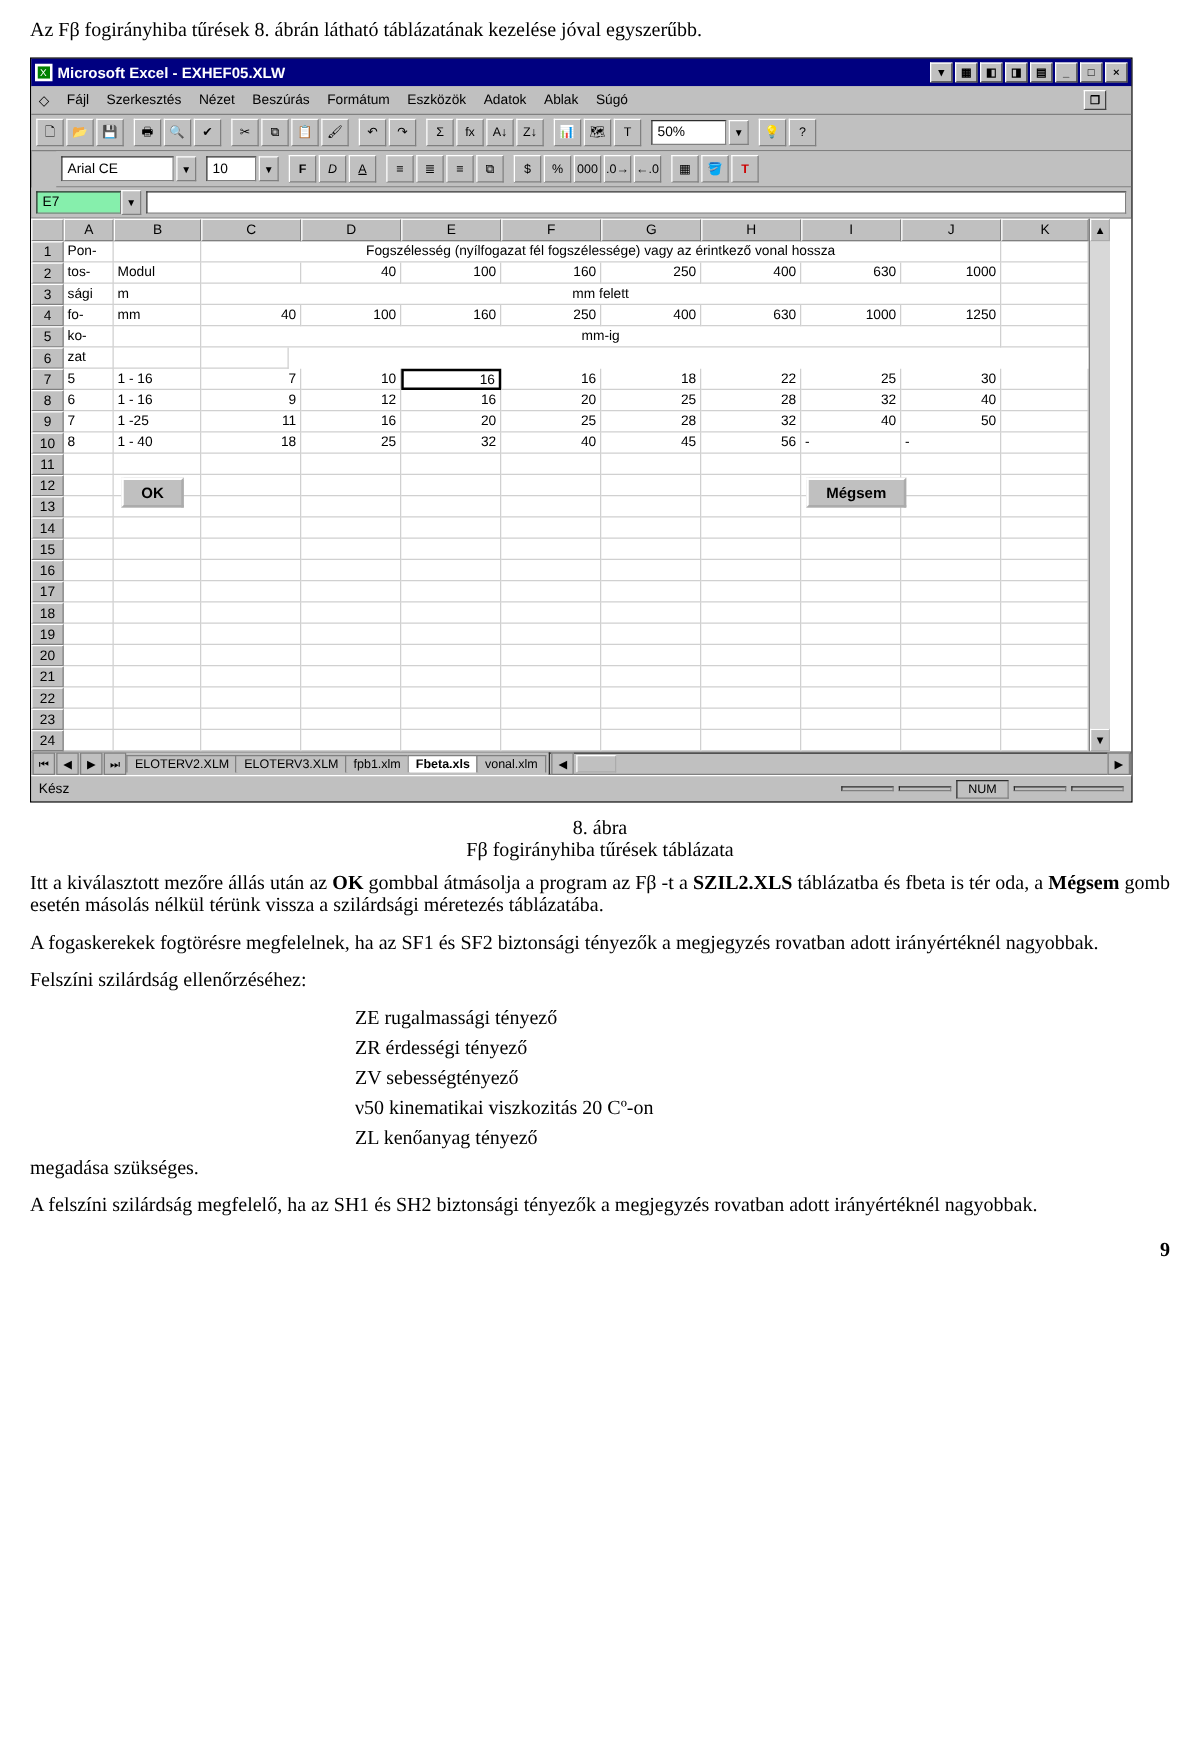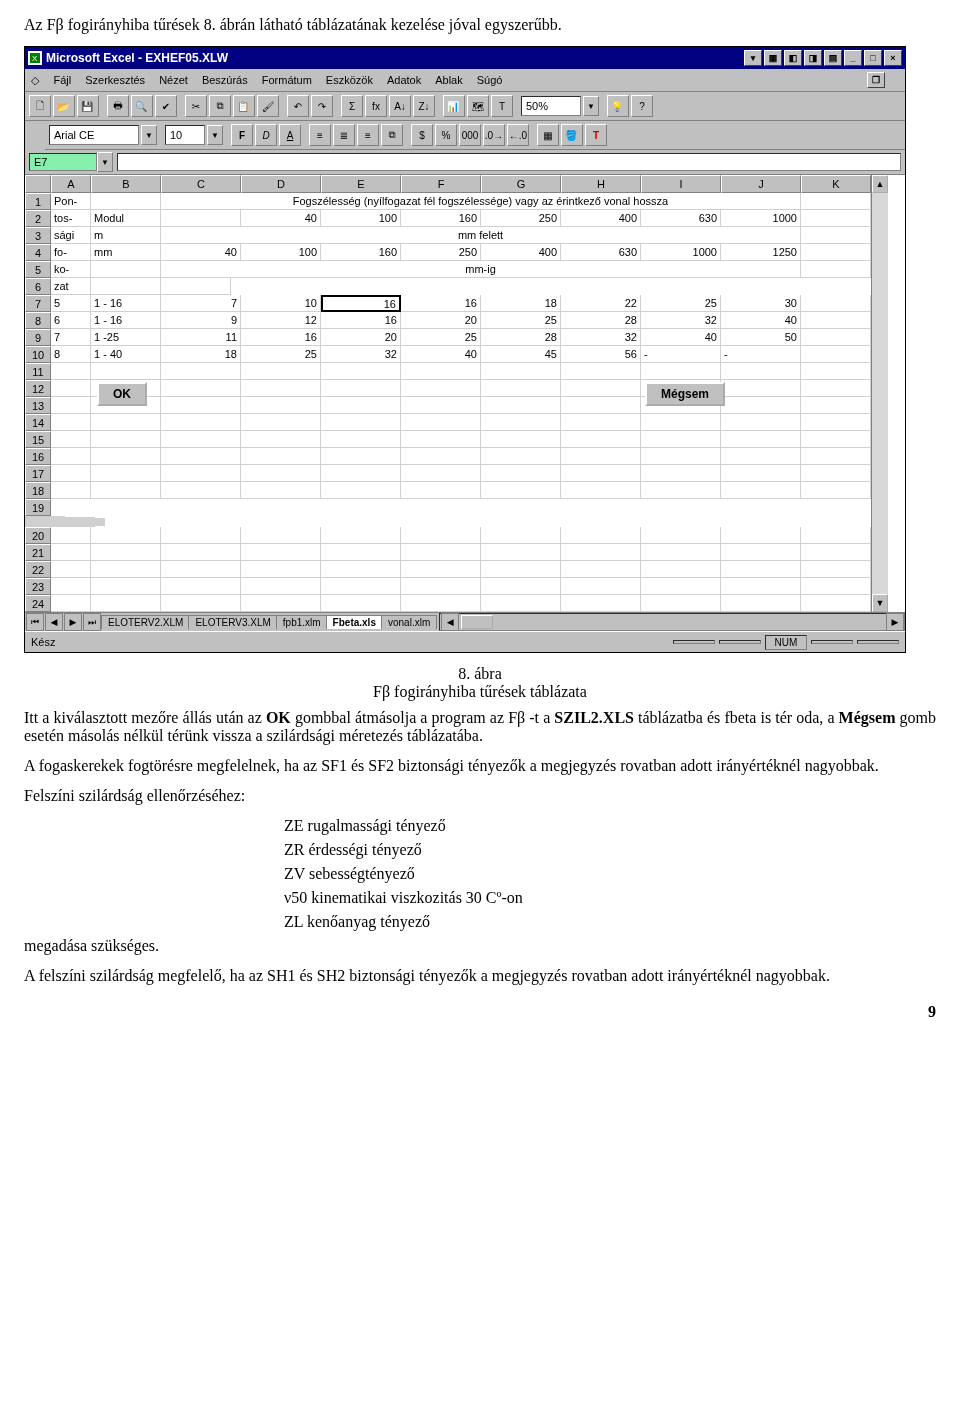--- a/index.html
+++ b/index.html
@@ -504,21 +504,21 @@
             <div class="cell" style="width: 80px;"></div>
             <div class="cell" style="width: 80px;"></div>
             <div class="cell" style="width: 80px;"></div>
             <div class="cell" style="width: 80px;"></div>
             <div class="cell" style="width: 80px;"></div>
             <div class="cell" style="width: 80px;"></div>
             <div class="cell" style="width: 80px;"></div>
             <div class="cell" style="width: 80px;"></div>
             <div class="cell" style="width: 70px;"></div>
           </div>
-          <div style="display: flex; flex-direction: column;">
+          <div style="display: flex;">
             <div class="rowhdr">19</div>
             <div class="cell" style="width: 40px;"></div>
             <div class="cell" style="width: 70px;"></div>
             <div class="cell" style="width: 80px;"></div>
             <div class="cell" style="width: 80px;"></div>
             <div class="cell" style="width: 80px;"></div>
             <div class="cell" style="width: 80px;"></div>
             <div class="cell" style="width: 80px;"></div>
             <div class="cell" style="width: 80px;"></div>
             <div class="cell" style="width: 80px;"></div>
@@ -653,21 +653,21 @@
 </div>
 
 <div class="para">
   <span>Felszíni szilárdság ellenőrzéséhez:</span>
 </div>
 
 <div class="indent-list">
   <div>ZE rugalmassági tényező</div>
   <div>ZR érdességi tényező</div>
   <div>ZV  sebességtényező</div>
-  <div>ν50 kinematikai viszkozitás 30 Cº-on</div>
+  <div>ν50 kinematikai viszkozitás 20 Cº-on</div>
   <div>ZL kenőanyag tényező</div>
 </div>
 
 <div class="para">
   <span>megadása szükséges.</span>
 </div>
 
 <div class="para">
   <span>A felszíni szilárdság megfelelő, ha az SH1  és SH2 biztonsági tényezők a megjegyzés rovatban adott irányértéknél nagyobbak.</span>
 </div>

